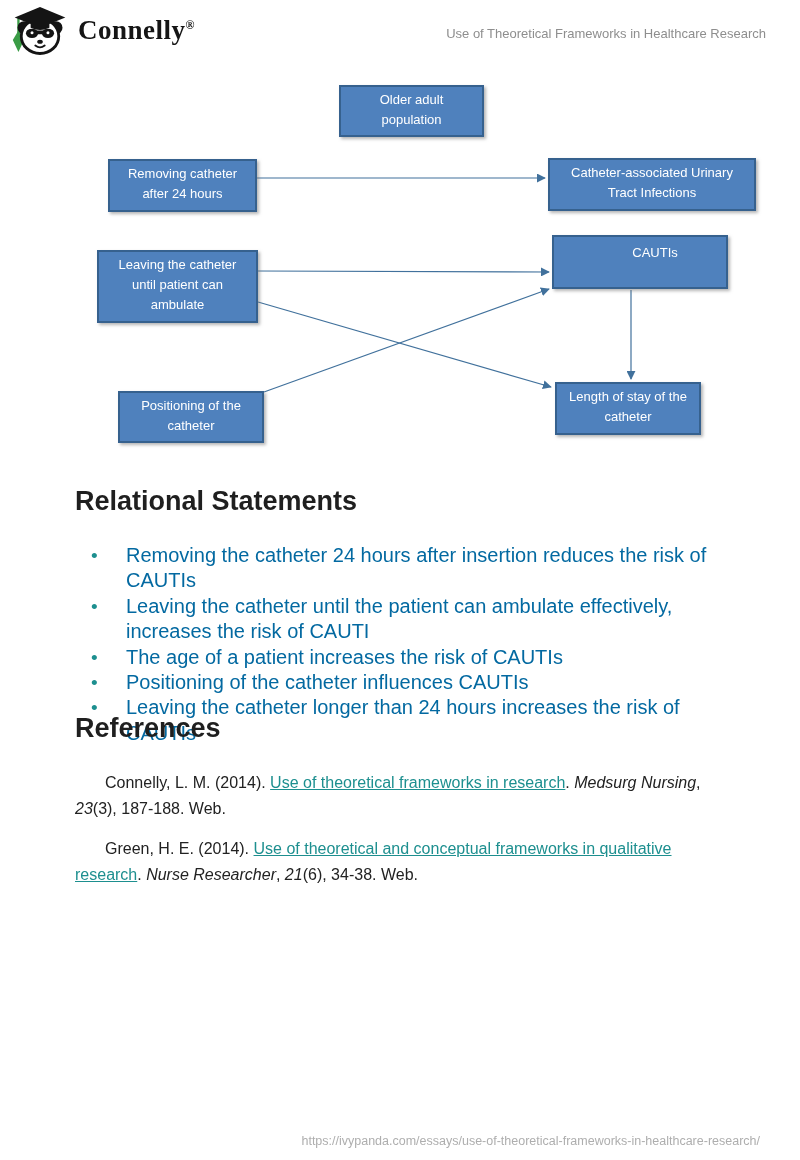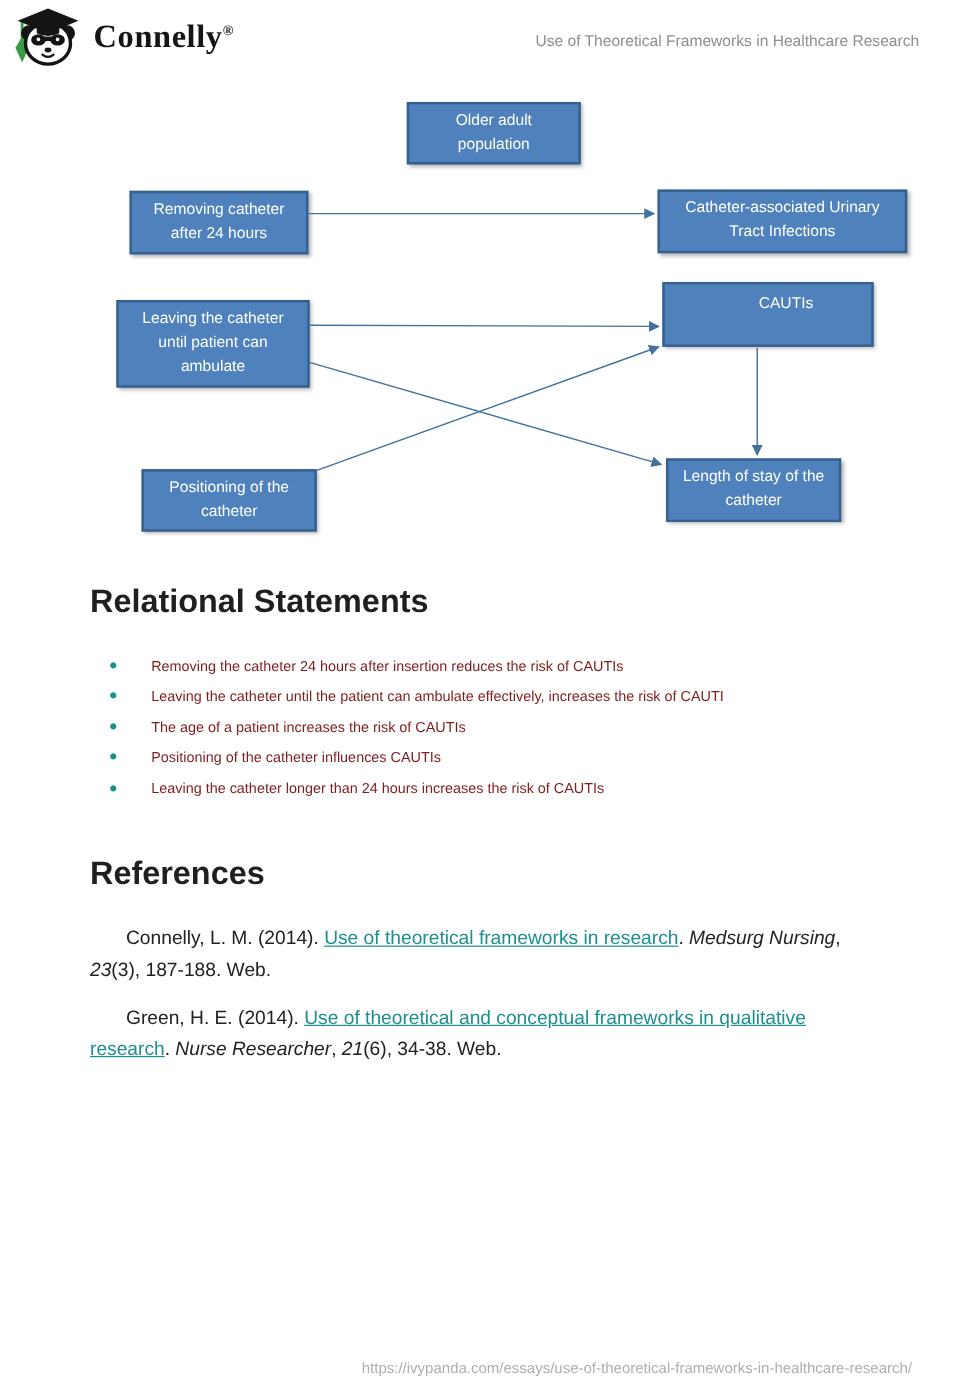--- a/index.html
+++ b/index.html
@@ -47,21 +47,21 @@
   .sec-heading {
     position: absolute; left: 75px;
     font-size: 27px; font-weight: bold; color: #1f1f1f; letter-spacing: 0px;
   }
   #relational-heading { top: 486px; }
   #references-heading { top: 713px; }
 
   ul.bullets { position: absolute; top: 543px; left: 75px; width: 660px; list-style: none; }
   ul.bullets li {
     position: relative; padding-left: 51px;
-    font-size: 12px; line-height: 25.4px; color: #7f1d1d;
+    font-size: 20px; line-height: 25.4px; color: #0369a1;
   }
   ul.bullets li::before {
     content: "\2022";
     position: absolute; left: 16px; top: 0;
     color: var(--teal, #1d8f8f);
     font-size: 19px;
   }
 
   .refs { position: absolute; top: 770px; left: 75px; width: 655px; }
   .refs p {

